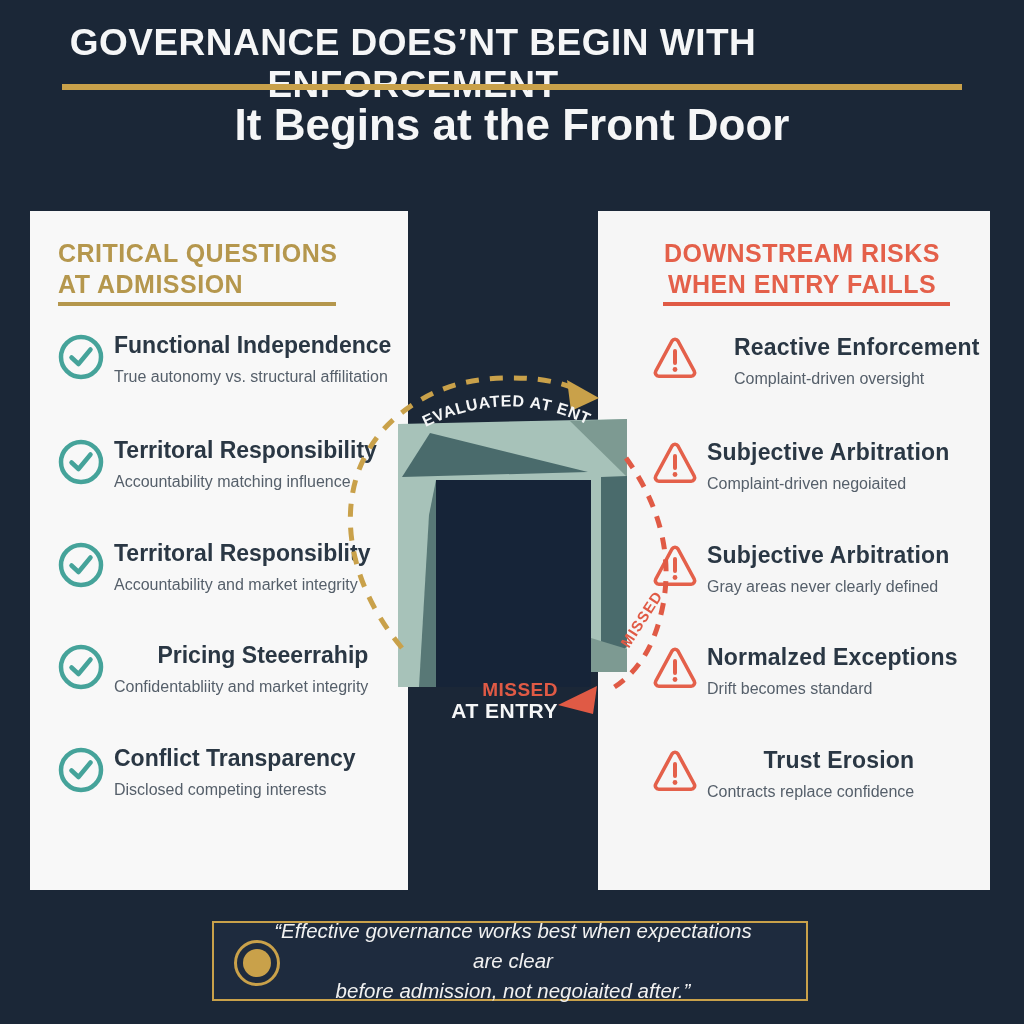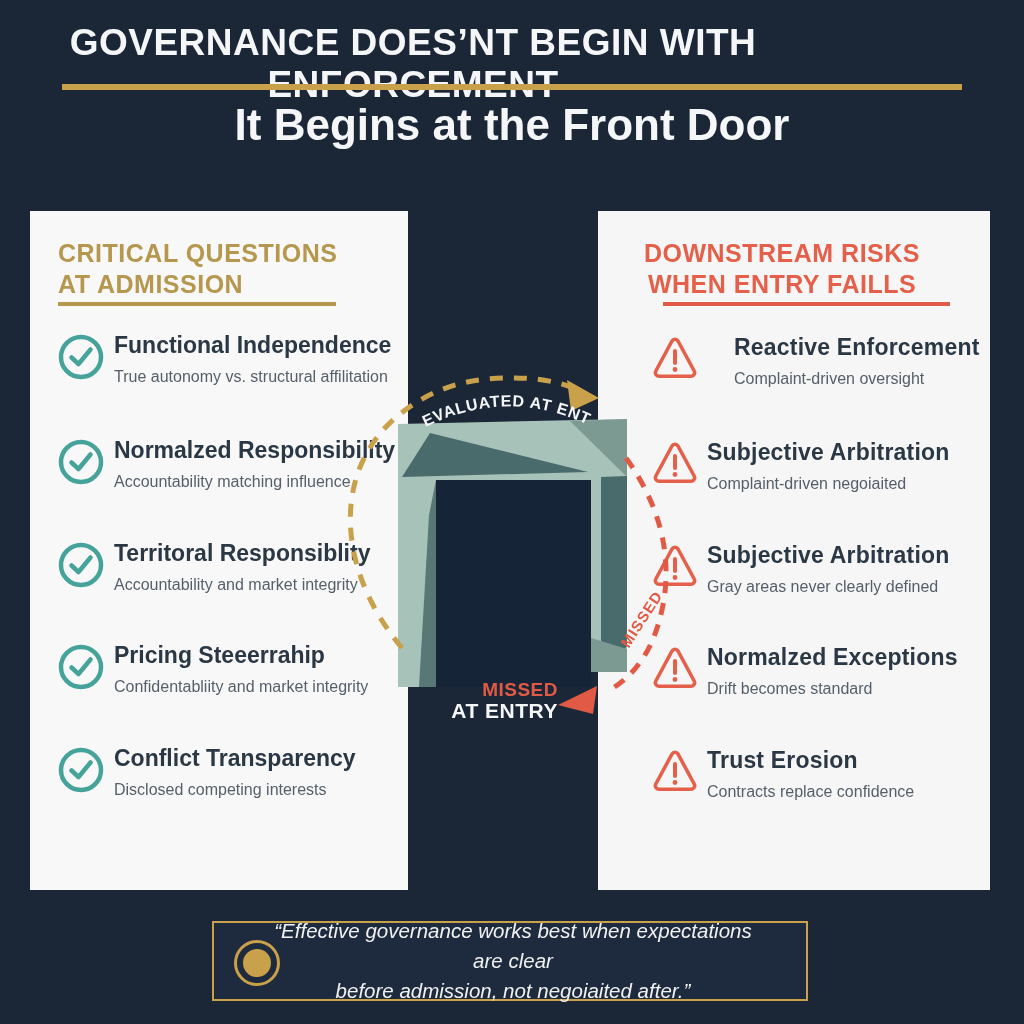--- a/index.html
+++ b/index.html
@@ -20,27 +20,27 @@
     color:var(--white);font-size:44px;font-weight:bold;letter-spacing:0px;}
 
   .panel{position:absolute;top:211px;height:679px;background:var(--panel);}
   .panel.left{left:30px;width:378px;}
   .panel.right{left:598px;width:392px;background:#f6f6f6;}
 
   .lp-heading{position:absolute;left:58px;top:238px;width:320px;color:var(--gold_muted);
     font-size:25px;font-weight:bold;line-height:1.25;letter-spacing:0.5px;}
   .lp-underline{position:absolute;left:58px;top:302px;width:278px;height:4px;background:var(--gold_muted);}
 
-  .rp-heading{position:absolute;left:586px;top:238px;width:392px;text-align:center;
+  .rp-heading{position:absolute;left:606px;top:238px;width:392px;text-align:center;
     color:var(--coral);font-size:25px;font-weight:bold;line-height:1.25;letter-spacing:0.5px;}
   .rp-underline{position:absolute;left:663px;top:302px;width:287px;height:4px;background:var(--coral_bright);}
 
   .item{position:absolute;display:flex;gap:9px;align-items:flex-start;}
   .item .ic{flex:0 0 auto;margin-top:1px;}
-  .item .t{font-size:23px;font-weight:bold;color:var(--ink);line-height:1.2;}
+  .item .t{font-size:23px;font-weight:bold;color:var(--ink);line-height:1.2;text-align:right;}
   .item .s{font-size:16px;color:var(--gray);line-height:1.25;margin-top:7px;}
   .item.right-side .t{letter-spacing:0.2px;}
 
   svg.overlay{position:absolute;left:0;top:0;width:1024px;height:1024px;}
 
   .door-label{position:absolute;left:403px;top:519px;width:221px;text-align:center;
     color:var(--gold);font-weight:bold;font-size:27px;line-height:1.2;letter-spacing:0.5px;}
 
   .quote-box{position:absolute;left:212px;top:921px;width:596px;height:80px;
     background:var(--quote_bg);border:2px solid var(--gold);display:flex;align-items:center;}
@@ -88,21 +88,21 @@
       </div>
   </div>
   <div class="item" style="left:57px;top:437px;width:340px;">
     <span class="ic">
       <svg width="48" height="48" viewBox="0 0 48 48">
           <circle cx="24" cy="24" r="20" fill="none" stroke="var(--teal)" stroke-width="4.5"></circle>
           <path d="M14.5 24.5 L21.5 31 L33.5 16.5" fill="none" stroke="var(--teal)" stroke-width="4.5" stroke-linecap="round" stroke-linejoin="round"></path>
         </svg>
     </span>
     <div>
-        <div class="t">Normalzed Responsibility</div>
+        <div class="t">Territoral Responsibility</div>
          <div class="s">Accountability matching influence</div>
       </div>
   </div>
   <div class="item" style="left:57px;top:540px;width:340px;">
     <span class="ic">
       <svg width="48" height="48" viewBox="0 0 48 48">
           <circle cx="24" cy="24" r="20" fill="none" stroke="var(--teal)" stroke-width="4.5"></circle>
           <path d="M14.5 24.5 L21.5 31 L33.5 16.5" fill="none" stroke="var(--teal)" stroke-width="4.5" stroke-linecap="round" stroke-linejoin="round"></path>
         </svg>
     </span>

